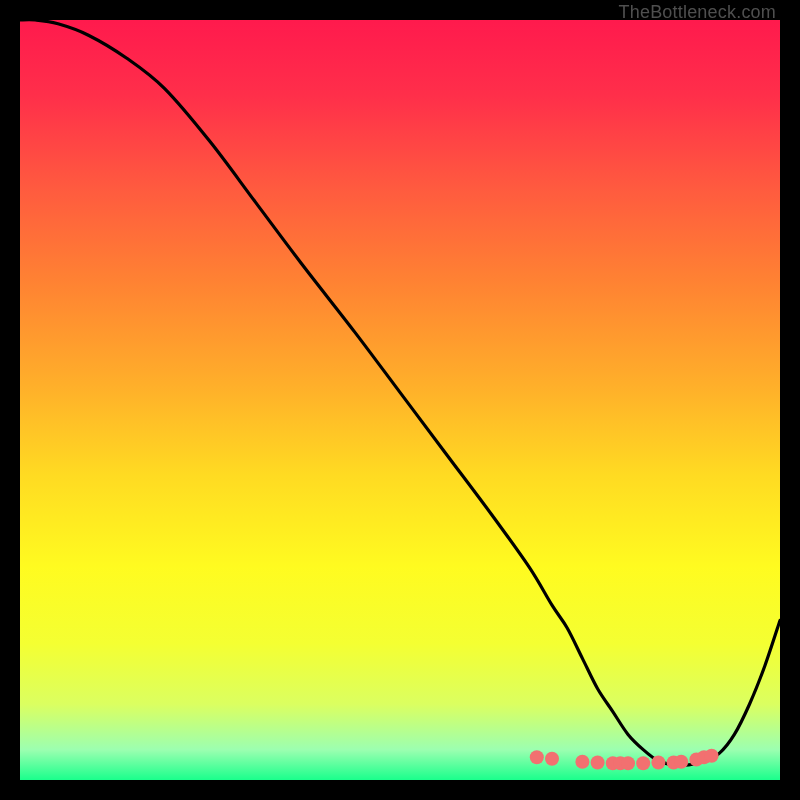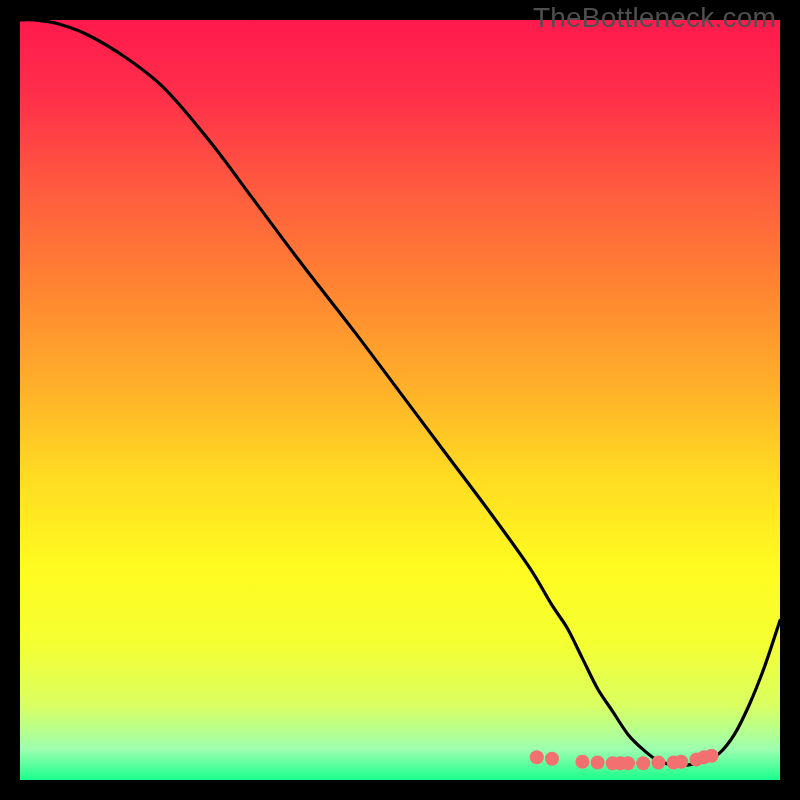--- a/index.html
+++ b/index.html
@@ -40,21 +40,21 @@
     top: 0;
     width: 100%;
     height: 100%;
     pointer-events: none;
   }
   .watermark {
     position: absolute;
     top: 2px;
     right: 24px;
     color: #4f4f4f;
-    font-size: 28px;
+    font-size: 18px;
     font-weight: 500;
     letter-spacing: 0.2px;
     user-select: none;
   }
 </style>
 </head>
 <body>
 
 <div class="frame">
   <div class="plot">

